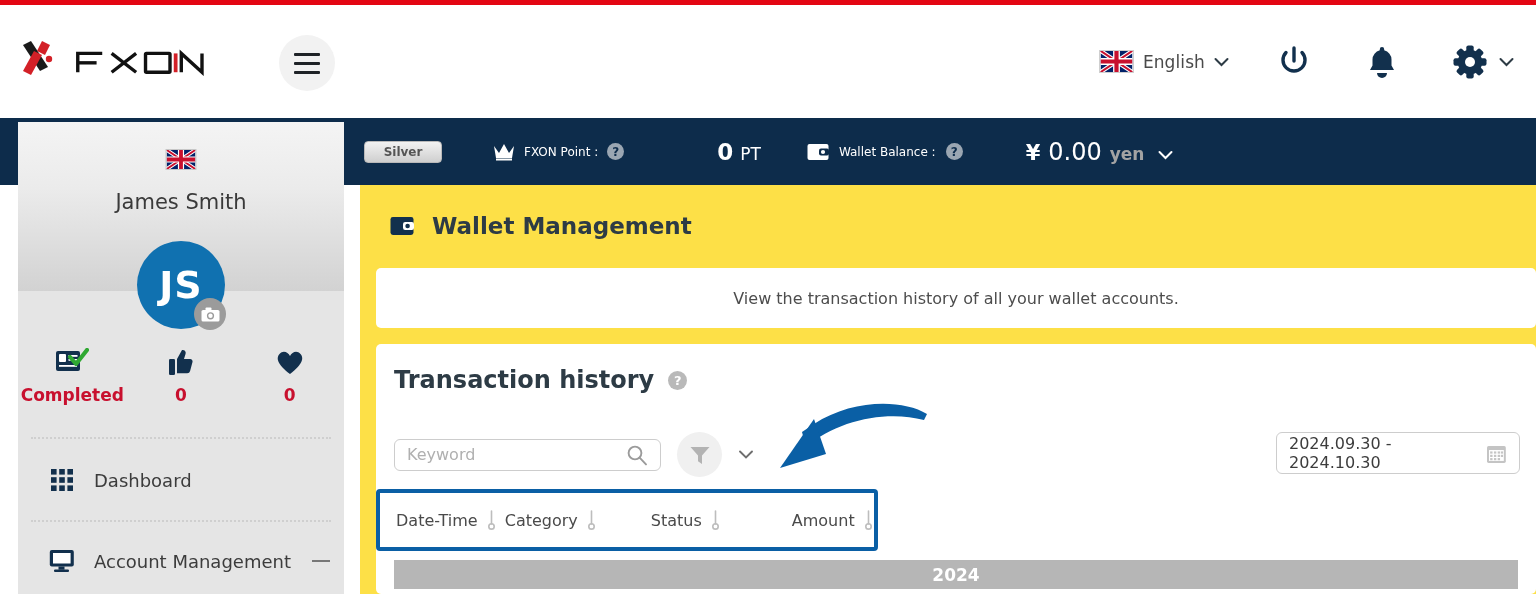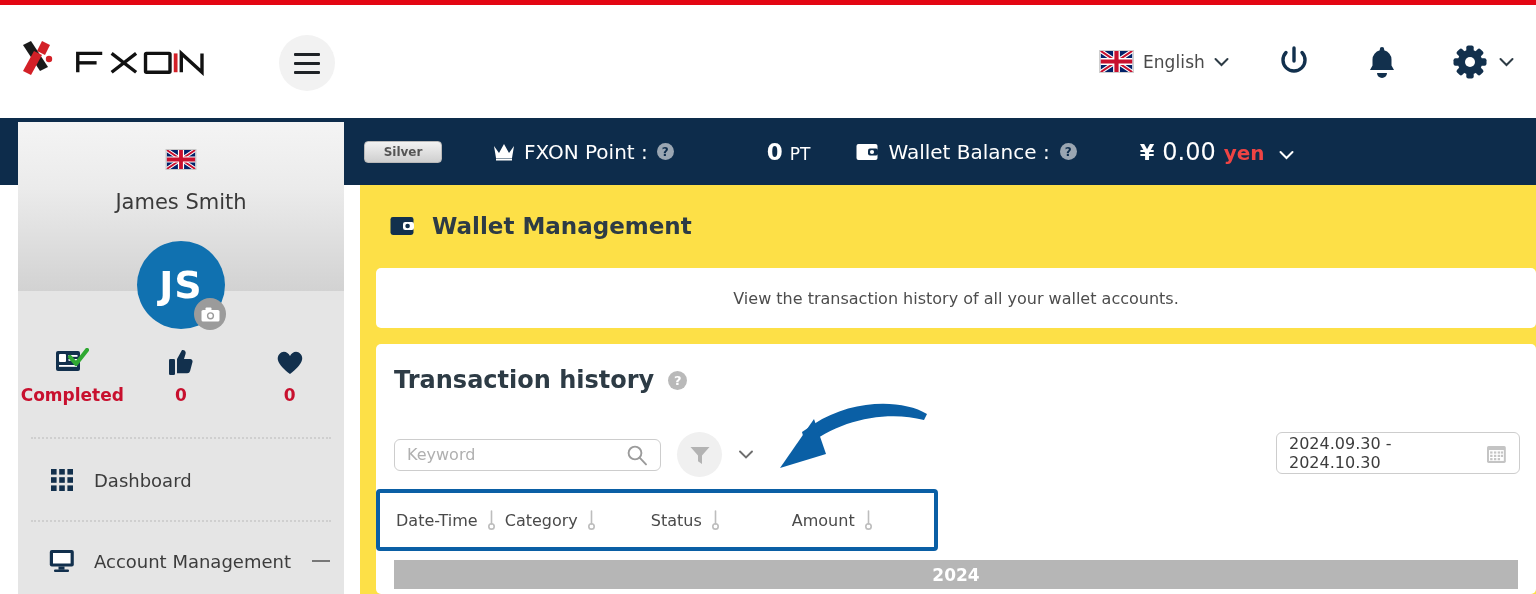--- a/index.html
+++ b/index.html
@@ -65,36 +65,36 @@
   }
   .tier-badge {
     margin-left: 20px;
     width: 78px; height: 22px; border-radius: 4px;
     background: linear-gradient(180deg,#f2f2f2 0%, #cfcfcf 100%);
     border: 1px solid #b9b9b9;
     display: flex; align-items: center; justify-content: center;
     font-size: 12px; font-weight: bold; color: #555;
   }
   .pt-group { display: flex; align-items: center; gap: 9px; margin-left: 51px; }
-  .strip-label { font-size: 20px; color: #ffffff; white-space: nowrap; }
+  .strip-label { font-size: 12px; color: #ffffff; white-space: nowrap; }
   .qmark {
     width: 17px; height: 17px; border-radius: 50%;
     background: #9aa6b2; color: #0d2c4b;
     font-size: 12px; font-weight: bold;
     display: inline-flex; align-items: center; justify-content: center;
     line-height: 1; cursor: pointer;
   }
   .pt-value { margin-left: 93px; display: flex; align-items: baseline; gap: 7px; }
   .pt-num { font-size: 23px; font-weight: bold; color: #ffffff; }
   .pt-unit { font-size: 17px; color: #ffffff; }
   .wal-group { display: flex; align-items: center; gap: 10px; margin-left: 46px; }
   .wal-value { margin-left: 63px; display: flex; align-items: baseline; gap: 8px; }
   .yen-sym { font-size: 21px; font-weight: bold; color: #ffffff; }
   .yen-num { font-size: 24px; font-weight: normal; color: #ffffff; }
-  .yen-unit { font-size: 20px; font-weight: bold; color: #ef4444; }
+  .yen-unit { font-size: 17px; font-weight: bold; color: #a3a3a3; }
 
   
   .sidebar {
     position: absolute; top: 122px; left: 18px; width: 326px; height: 476px;
     background: #e5e5e5;
     z-index: 5;
   }
   .sb-gradient {
     position: absolute; top: 0; left: 0; width: 326px; height: 169px;
     background: linear-gradient(180deg,#f4f4f4 0%, #ebebeb 40%, #d2d2d2 100%);
@@ -187,21 +187,21 @@
   }
   .date-box {
     position: absolute; top: 88px; right: 16px;
     width: 244px; height: 42px; border: 1px solid #cdcdcd; border-radius: 6px;
     display: flex; align-items: center; justify-content: space-between;
     padding: 0 12px; background: #fff; cursor: pointer;
   }
   .date-txt { font-size: 16px; color: #3c3c3c; }
 
   .thead-highlight {
-    position: absolute; top: 145px; left: 0px; width: 562px; height: 62px;
+    position: absolute; top: 145px; left: 0px; width: 502px; height: 62px;
     border: 4px solid #0a5fa5; border-radius: 4px; background: #ffffff;
     display: flex; align-items: center;
   }
   .th { display: flex; align-items: center; gap: 9px; font-size: 16px; color: #4a4a4a; }
   .th-1 { margin-left: 16px; }
   .th-2 { margin-left: 9px; }
   .th-3 { margin-left: 55px; }
   .th-4 { margin-left: 72px; }
 
   .year-bar {

